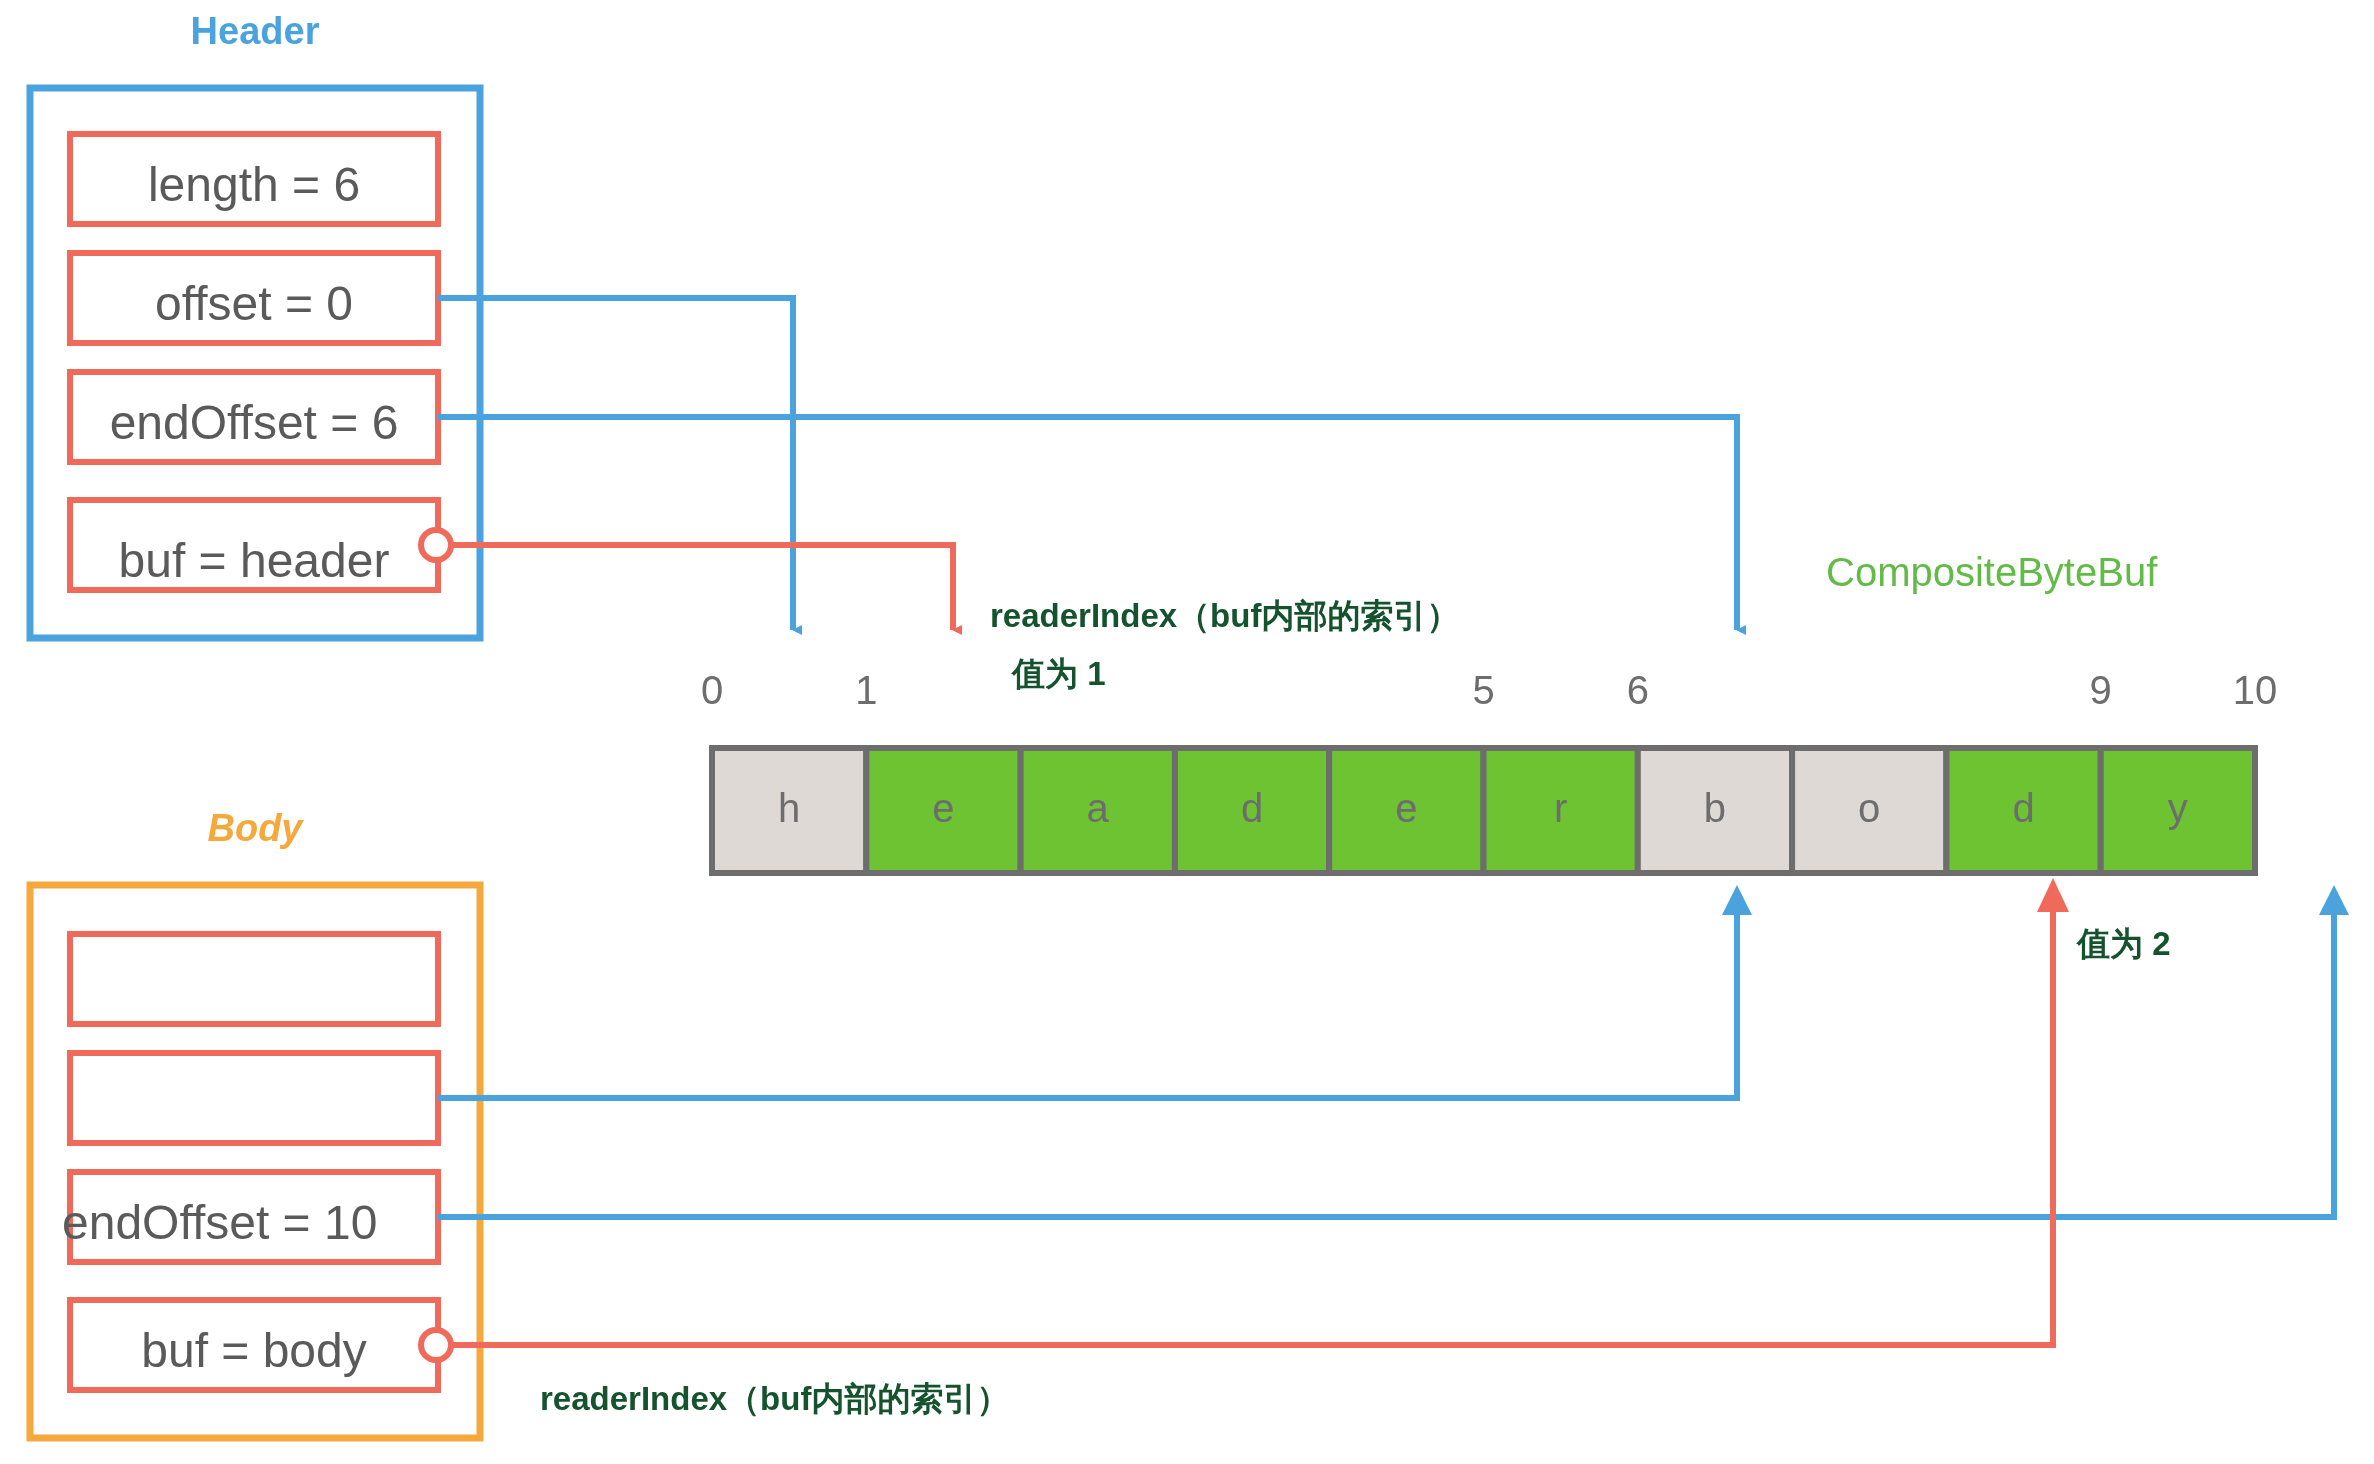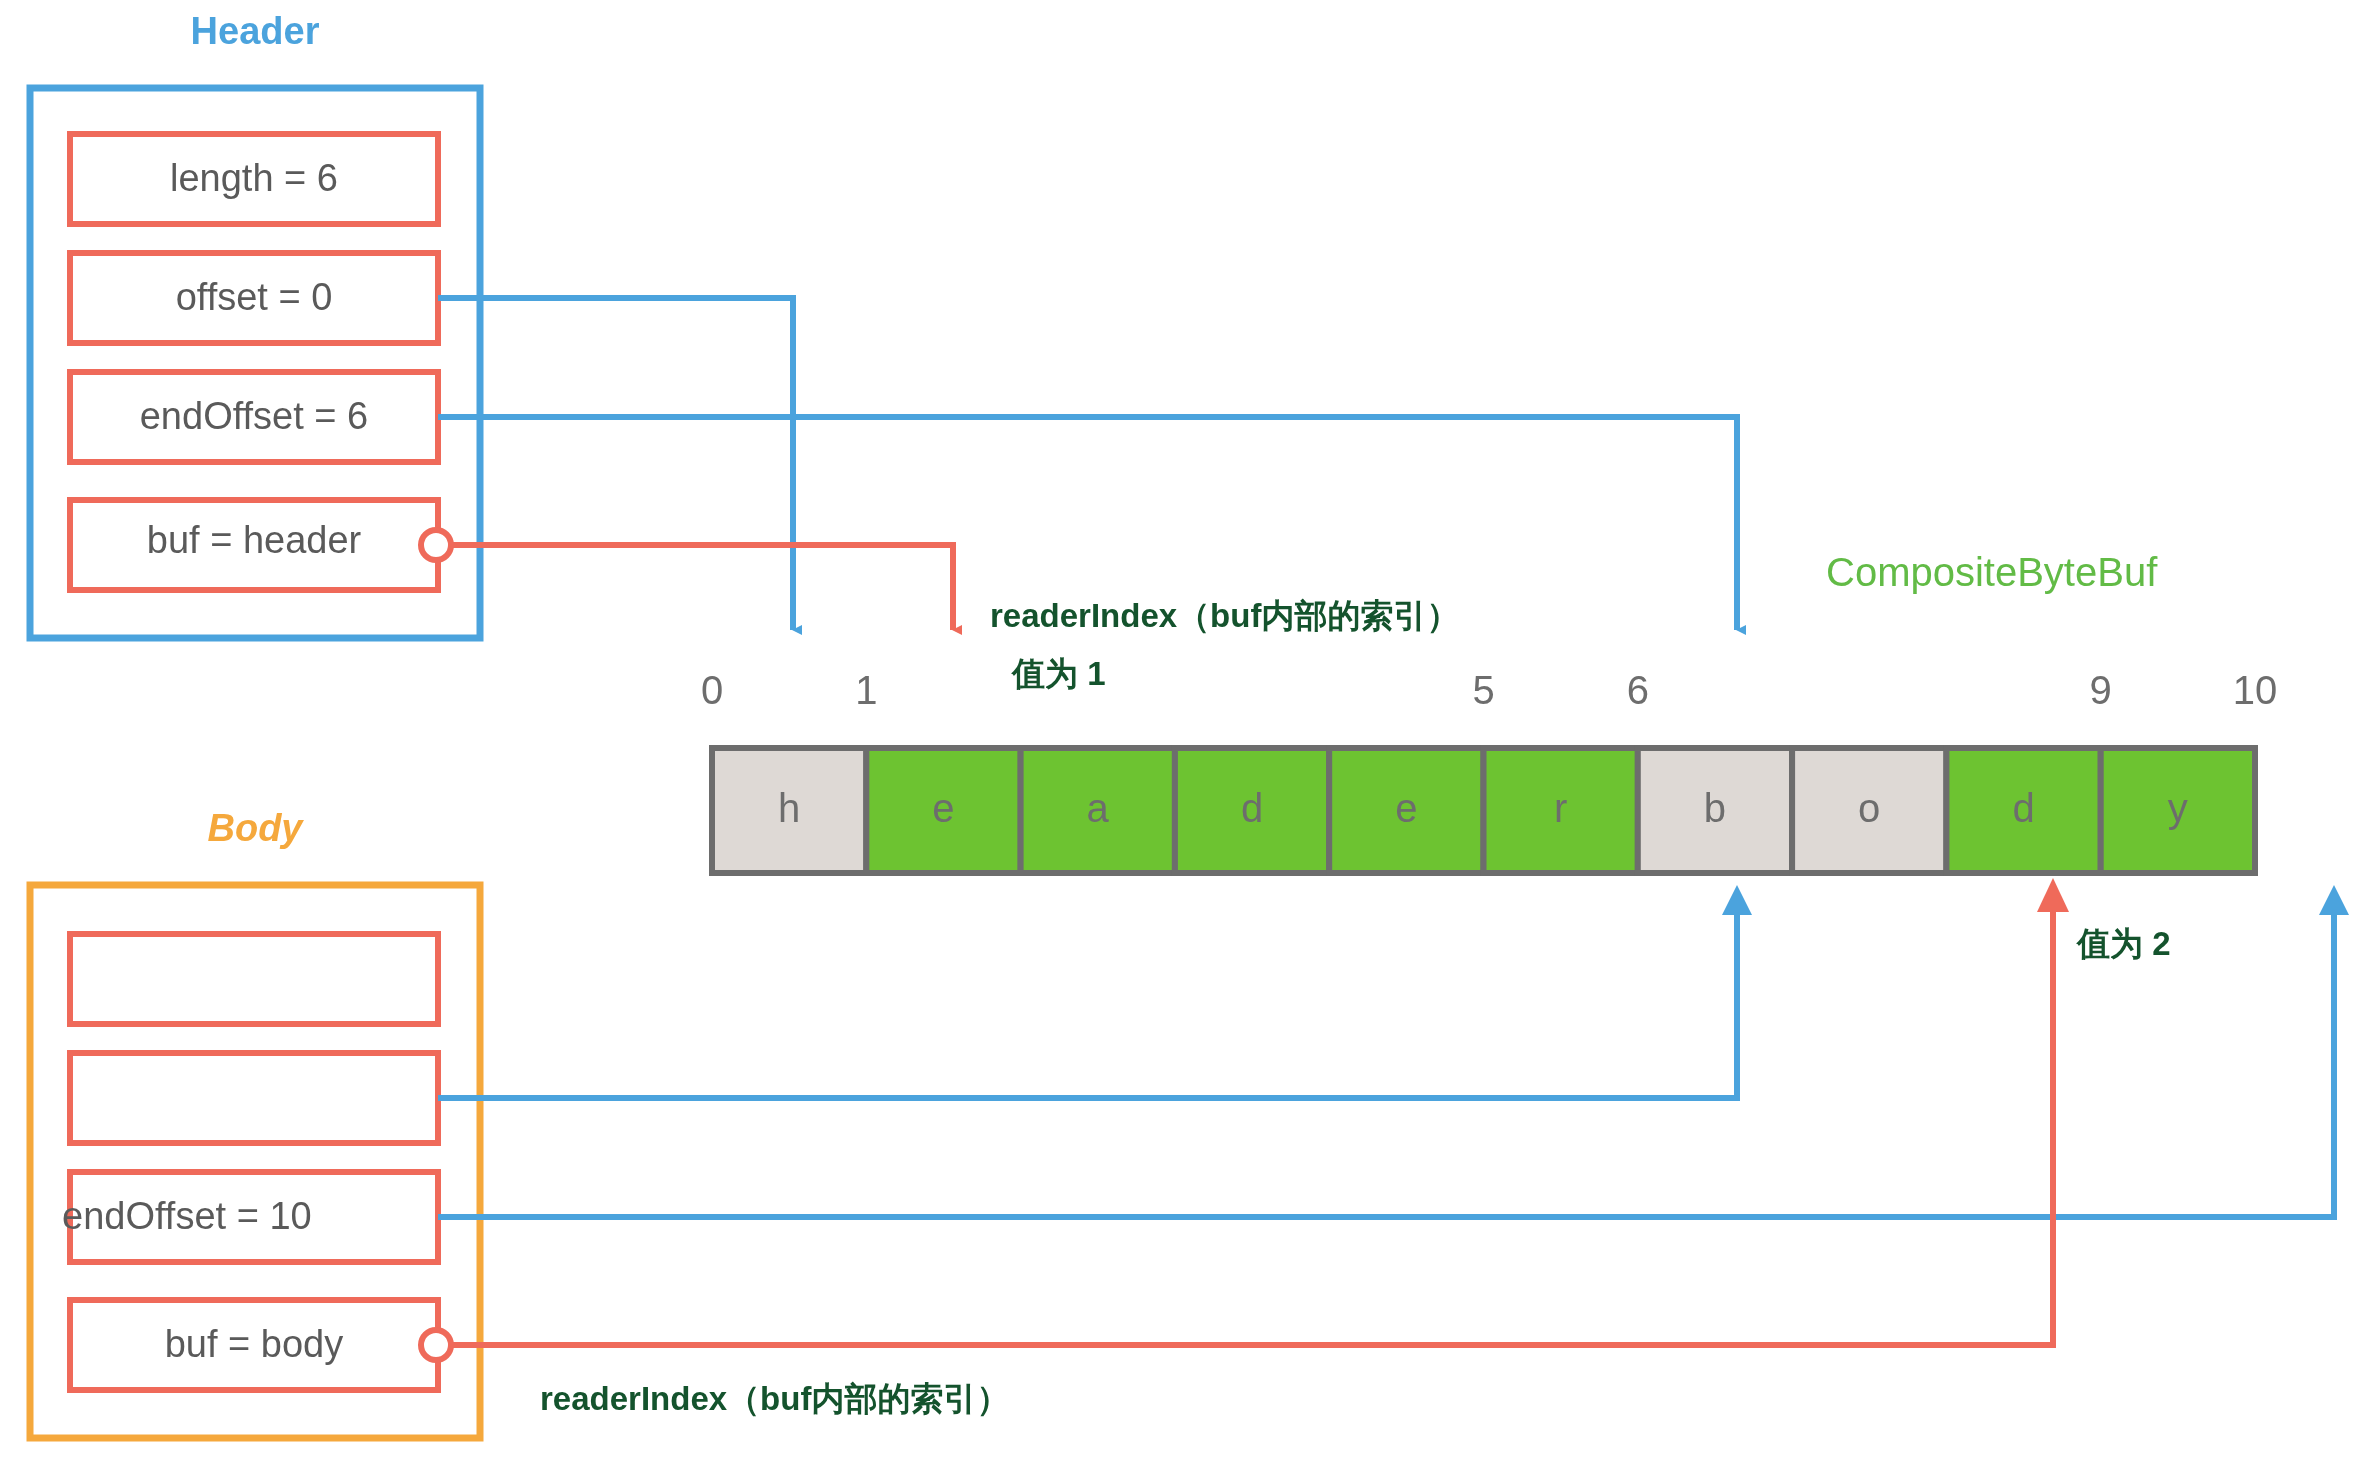--- a/index.html
+++ b/index.html
@@ -1,21 +1,21 @@
 <!DOCTYPE html>
 <html><head>
 <meta charset="utf-8">
 <style>
   html,body{margin:0;padding:0;background:#ffffff;}
   body{width:2374px;height:1464px;font-family:"Liberation Sans","DejaVu Sans",sans-serif;overflow:hidden;}
   #stage{position:relative;width:2374px;height:1024px;}
   svg{position:absolute;left:0;top:0;width:2374px;height:1464px;}
   .lbl{position:absolute;white-space:nowrap;}
   .grp-title{font-size:38px;font-weight:700;}
-  .field-text{font-size:38px;color:#5a5a5a;font-weight:400;}
+  .field-text{font-size:48px;color:#5a5a5a;font-weight:400;}
   .cell-letter{font-size:40px;color:#6d6d6d;}
   .tick{font-size:40px;color:#6d6d6d;}
   .ann{font-size:33px;font-weight:700;color:#14532d;white-space:nowrap;}
   .cbb{font-size:40px;color:#62bb46;font-weight:400;}
 </style>
 </head>
 <body>
 
 <div id="stage">
 
@@ -72,21 +72,21 @@
         <rect x="1946.4" y="748" width="154.3" height="125" fill="#6dc331" stroke="#6d6d6d" stroke-width="6"></rect>
         <rect x="2100.7" y="748" width="154.3" height="125" fill="#6dc331" stroke="#6d6d6d" stroke-width="6"></rect>
       </g>
   </svg>
 
   <div class="lbl grp-title" style="left:30px;top:10px;width:450px;text-align:center;color:#4ba3dd;">Header</div>
 
   <div class="lbl field-text" style="left:70px;top:157px;width:368px;text-align:center;">length = 6</div>
   <div class="lbl field-text" style="left:70px;top:276px;width:368px;text-align:center;">offset = 0</div>
   <div class="lbl field-text" style="left:70px;top:395px;width:368px;text-align:center;">endOffset = 6</div>
-  <div class="lbl field-text" style="left:70px;top:519px;width:368px;text-align:center;">buf = header</div>
+  <div class="lbl field-text" style="left:70px;top:533px;width:368px;text-align:center;">buf = header</div>
 
   <div class="lbl grp-title" style="left:30px;top:807px;width:450px;text-align:center;color:#f5a83c;font-style:italic;">Body</div>
 
   <div class="lbl field-text" style="left:62px;top:1195px;width:368px;text-align:left;">endOffset = 10</div>
   <div class="lbl cbb" style="left:1826px;top:550px;">CompositeByteBuf</div>
 
   <div class="lbl field-text" style="left:70px;top:1323px;width:368px;text-align:center;">buf = body</div>
 
   <div class="lbl ann" style="left:990px;top:594px;">readerIndex（buf内部的索引）</div>
   <div class="lbl ann" style="left:1012px;top:652px;">值为 1</div>

